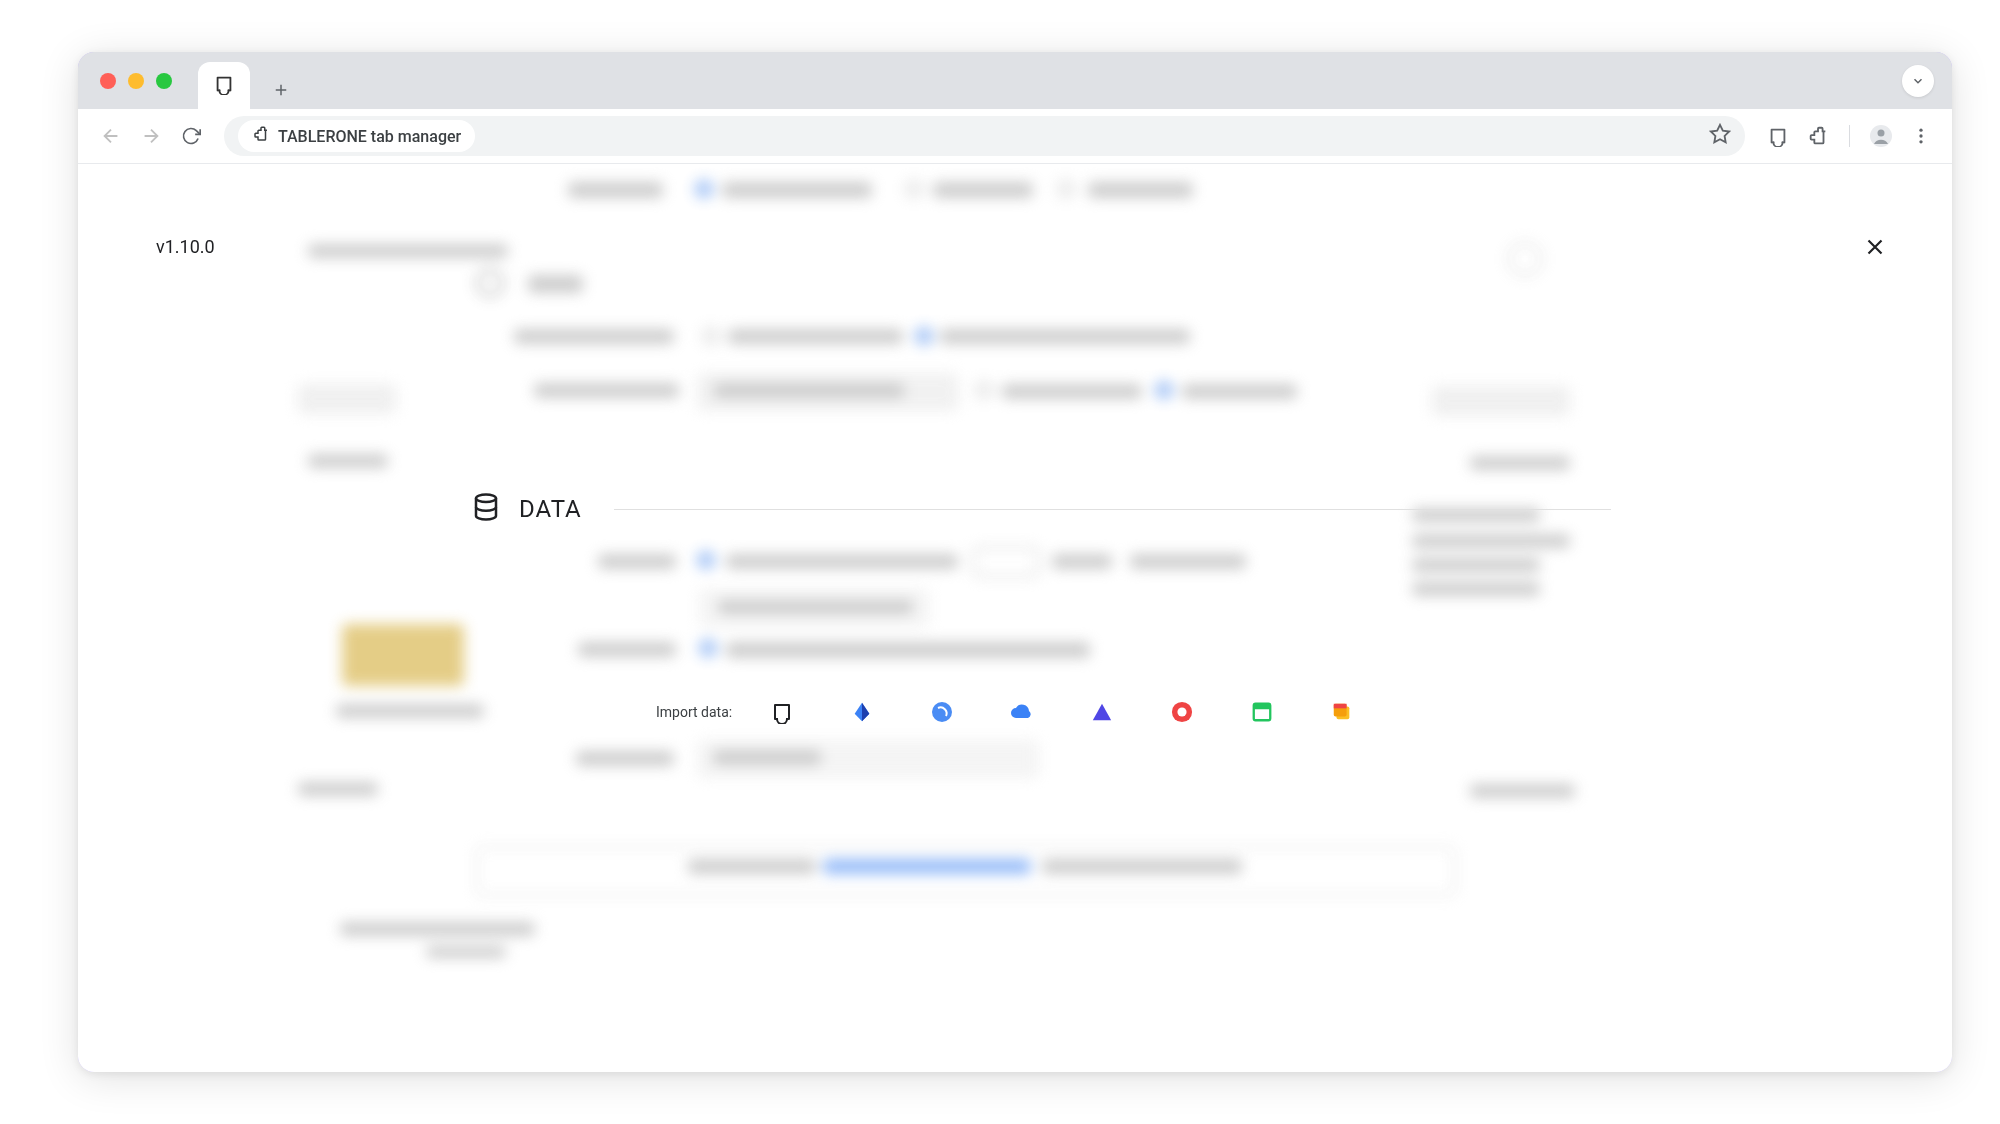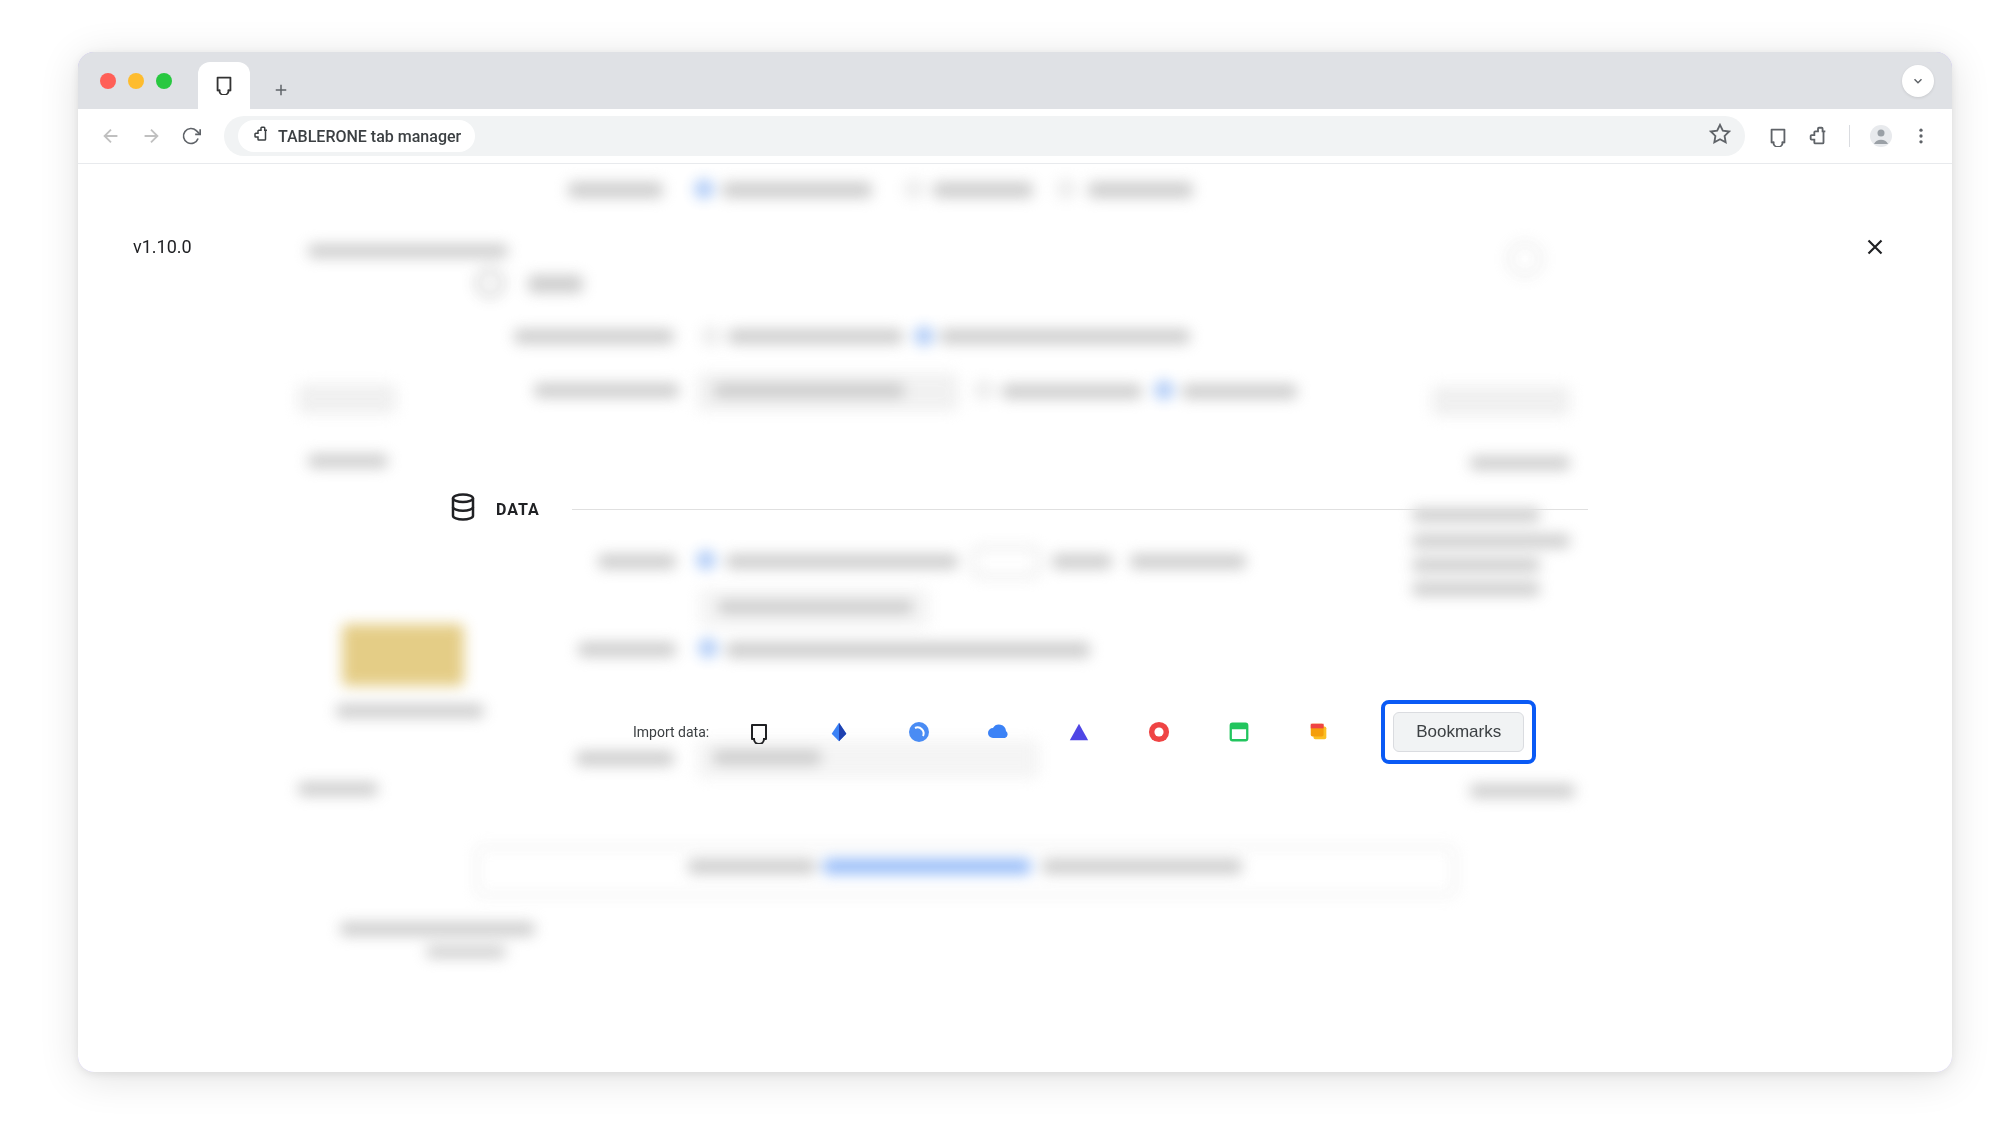--- a/index.html
+++ b/index.html
@@ -120,20 +120,21 @@
       inset: 0;
       filter: blur(7px);
       opacity: 0.9;
     }
     .blur-item { position: absolute; background: #c8c8c8; border-radius: 5px; }
     .blur-radio { position: absolute; width: 16px; height: 16px; border-radius: 50%; border: 3px solid #2470e8; background: #fff; }
     .blur-radio.empty { border: 2px solid #b4b4b4; }
     .overlay-layer {
       position: absolute;
       inset: 0;
+      margin-left: 23px;
     }
     .version-text {
       position: absolute;
       top: 72px;
       left: 55px;
       font-size: 18px;
       color: #202124;
     }
     .close-btn {
       position: absolute;
@@ -150,21 +151,21 @@
       position: absolute;
       top: 328px;
       left: 370px;
       width: 1140px;
     }
     .data-header {
       display: flex;
       align-items: center;
       gap: 18px;
     }
-    .data-title { font-size: 16px; font-weight: 700; color: #202124; letter-spacing: 1px; }
+    .data-title { font-size: 24px; font-weight: 400; color: #202124; letter-spacing: 1px; }
     .divider-line { flex: 1; height: 1px; background: #e0e0e0; margin-left: 14px; }
     .import-row {
       position: absolute;
       top: 208px;
       left: 185px;
       display: flex;
       align-items: center;
     }
     .import-label { font-size: 14px; color: #3c4043; margin-right: 38px; }
     .import-icons { display: flex; gap: 56px; align-items: center; }
@@ -416,20 +417,17 @@
                 </svg>
             </span>
             <span class="imp-icon">
               <svg width="22" height="22" viewBox="0 0 24 24">
                   <rect x="6" y="6" width="14" height="14" rx="2" fill="#fbbf24"></rect>
                   <rect x="3" y="3" width="14" height="14" rx="2" fill="#f59e0b"></rect>
                   <rect x="3" y="3" width="14" height="5" fill="#ef4444"></rect>
                 </svg>
             </span>
           </div>
-          <div class="bookmarks-wrap">
-            <button class="bookmarks-btn">Bookmarks</button>
-          </div>
         </div>
       </div>
     </div>
   </div>
 </div>
 
 </body></html>

